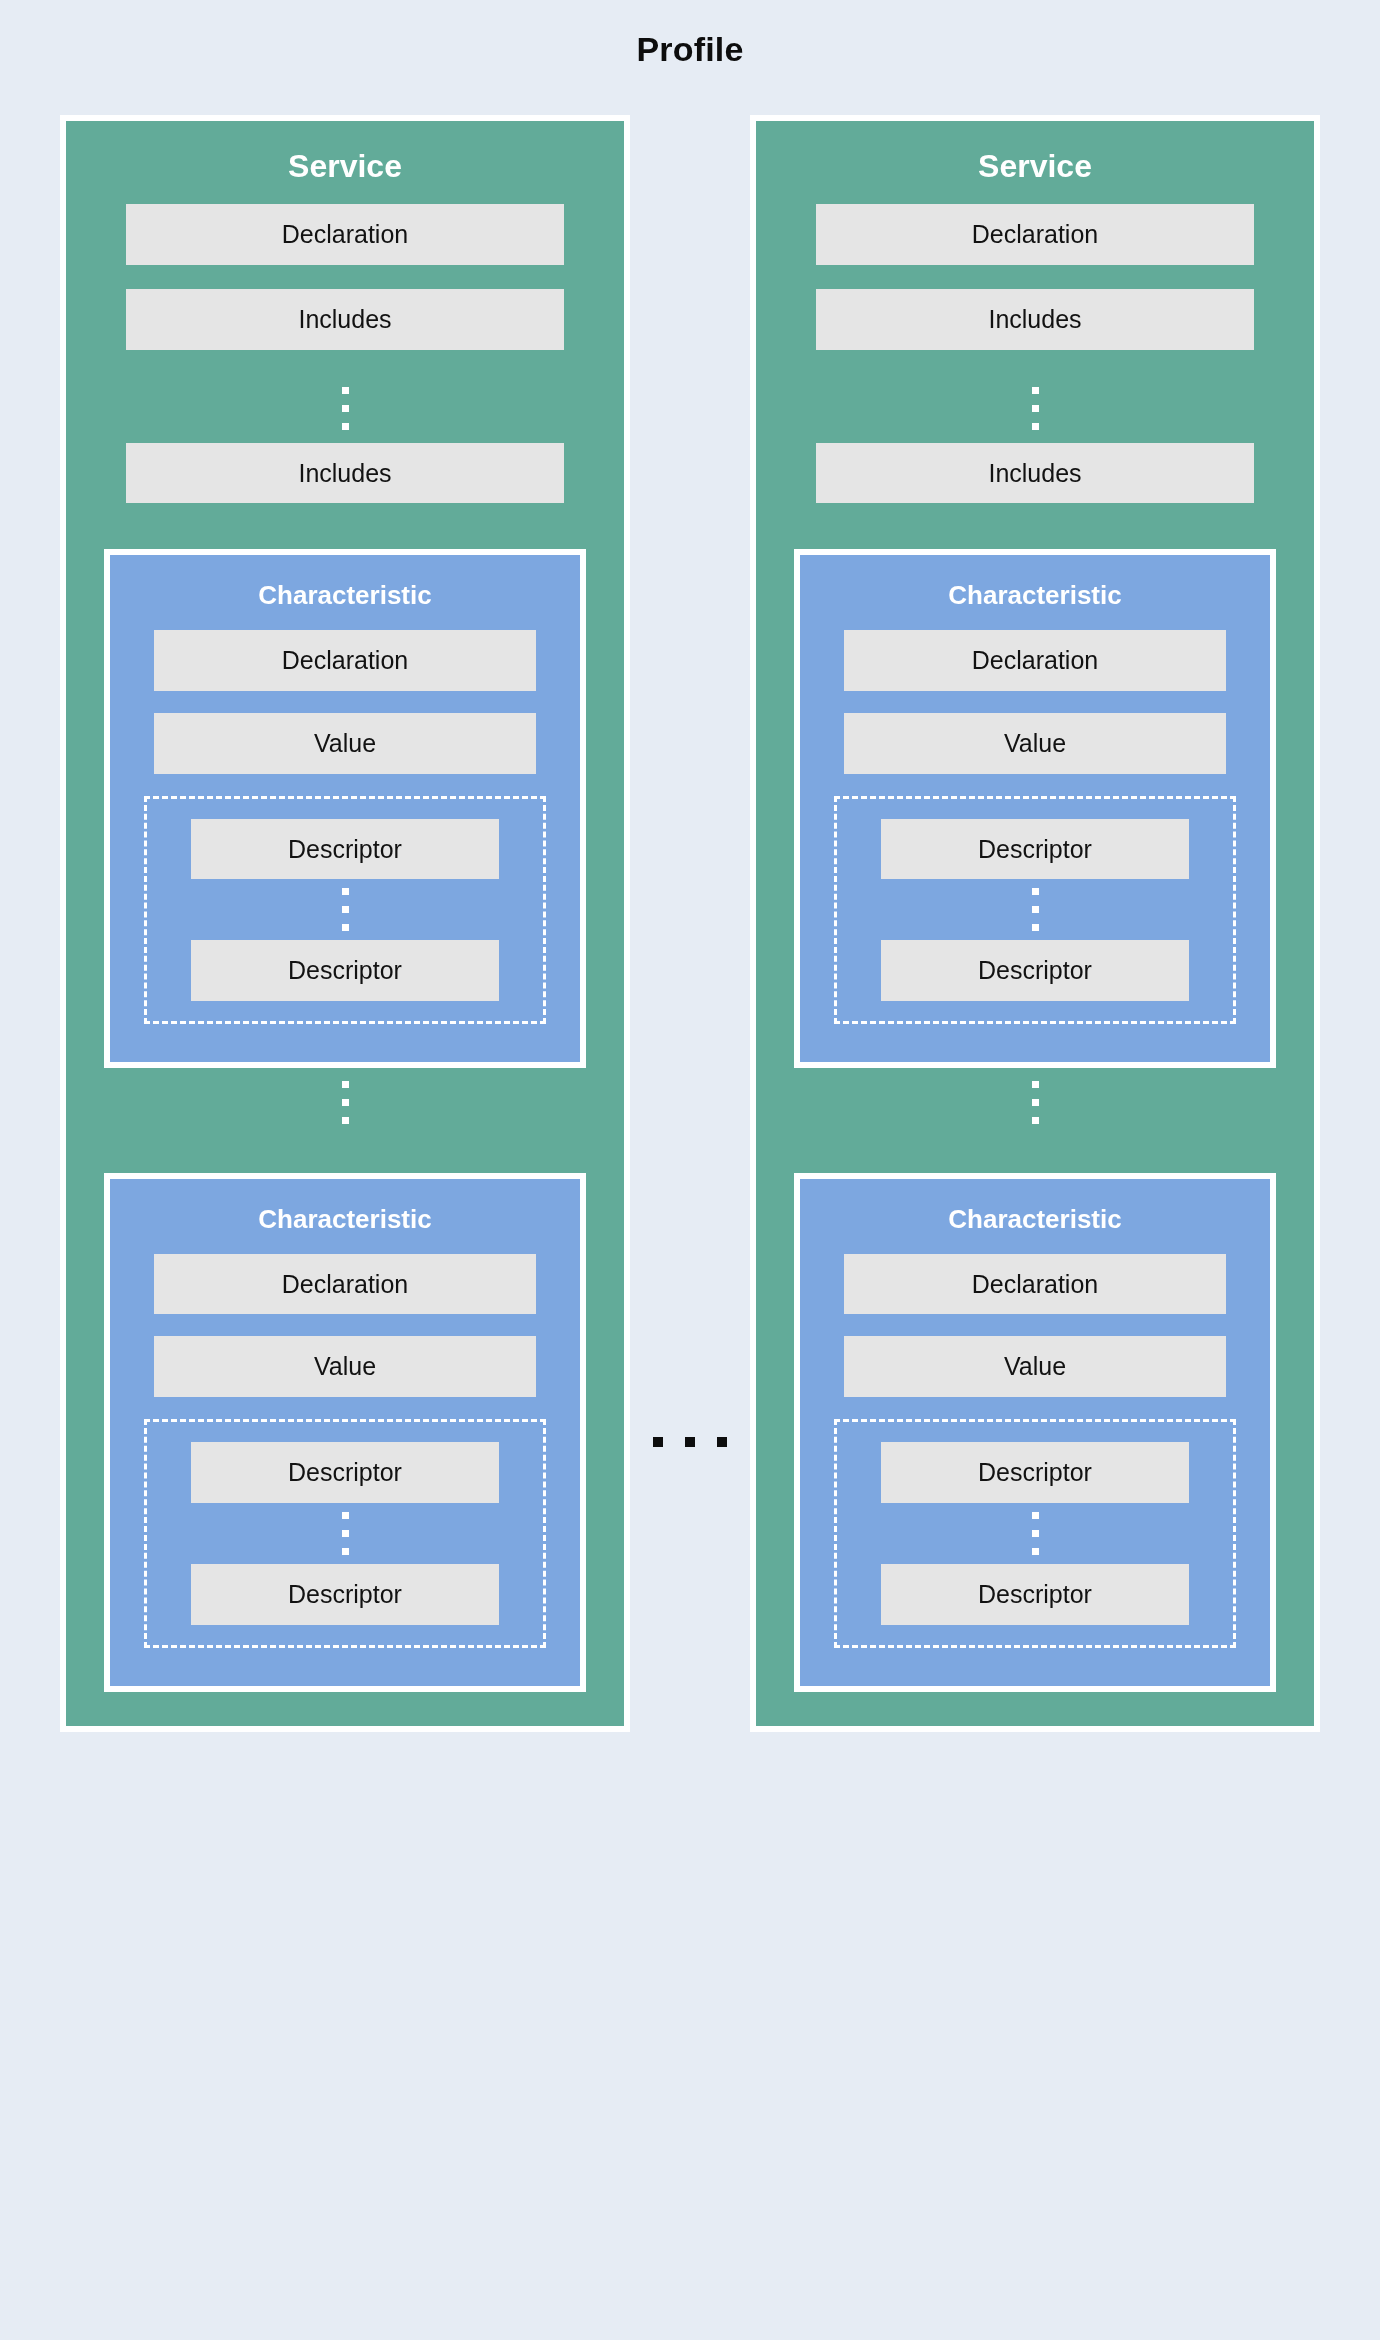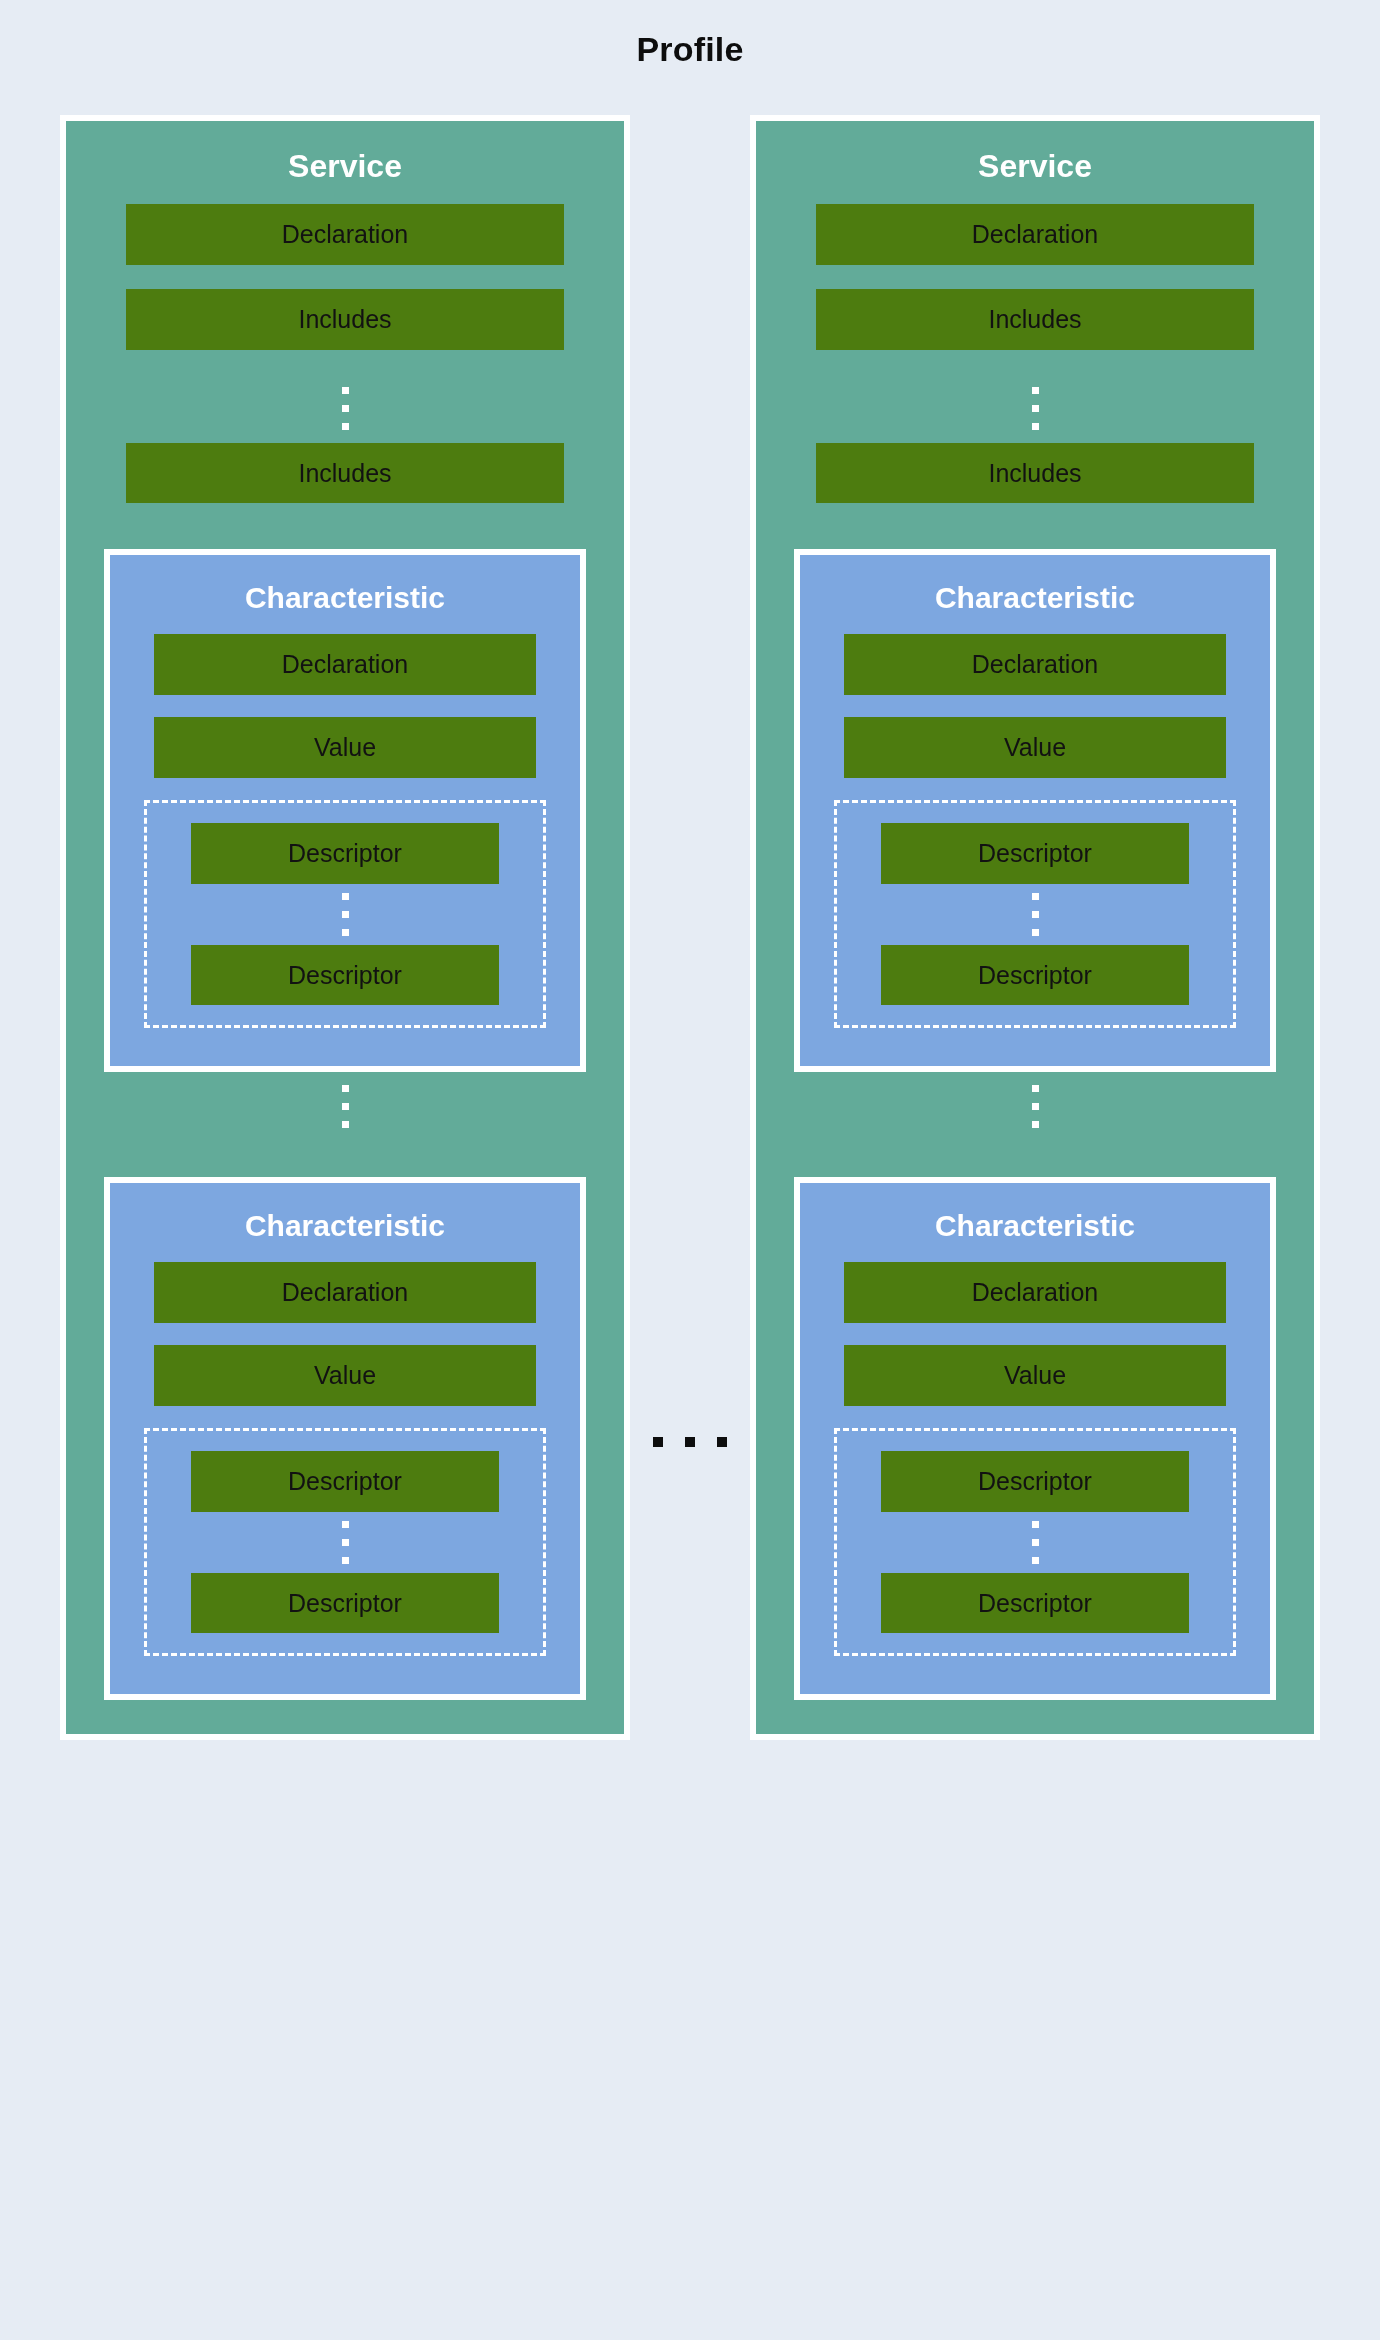--- a/index.html
+++ b/index.html
@@ -57,21 +57,21 @@
     text-align: center;
     color: #ffffff;
     font-size: 32px;
     font-weight: bold;
     margin: 6px 0 20px 0;
     line-height: 1.1;
   }
 
   
   .item-box {
-    background: #4d7c0f;
+    background: #e5e5e5;
     color: #121212;
     font-size: 25px;
     text-align: center;
     padding: 16px 0;
     line-height: 1.15;
     box-sizing: border-box;
   }
 
   .service-item {
     margin: 0 22px 24px 22px;
@@ -101,21 +101,21 @@
     border: 6px solid #ffffff;
     box-sizing: border-box;
     margin: 36px 0 0 0;
     padding: 18px 30px 30px 30px;
   }
   .char-card.first { margin-top: 46px; }
 
   .char-title {
     text-align: center;
     color: #ffffff;
-    font-size: 30px;
+    font-size: 26px;
     font-weight: bold;
     margin: 8px 0 20px 0;
     line-height: 1.1;
   }
 
   .char-item {
     margin: 0 14px 22px 14px;
   }
 
   

